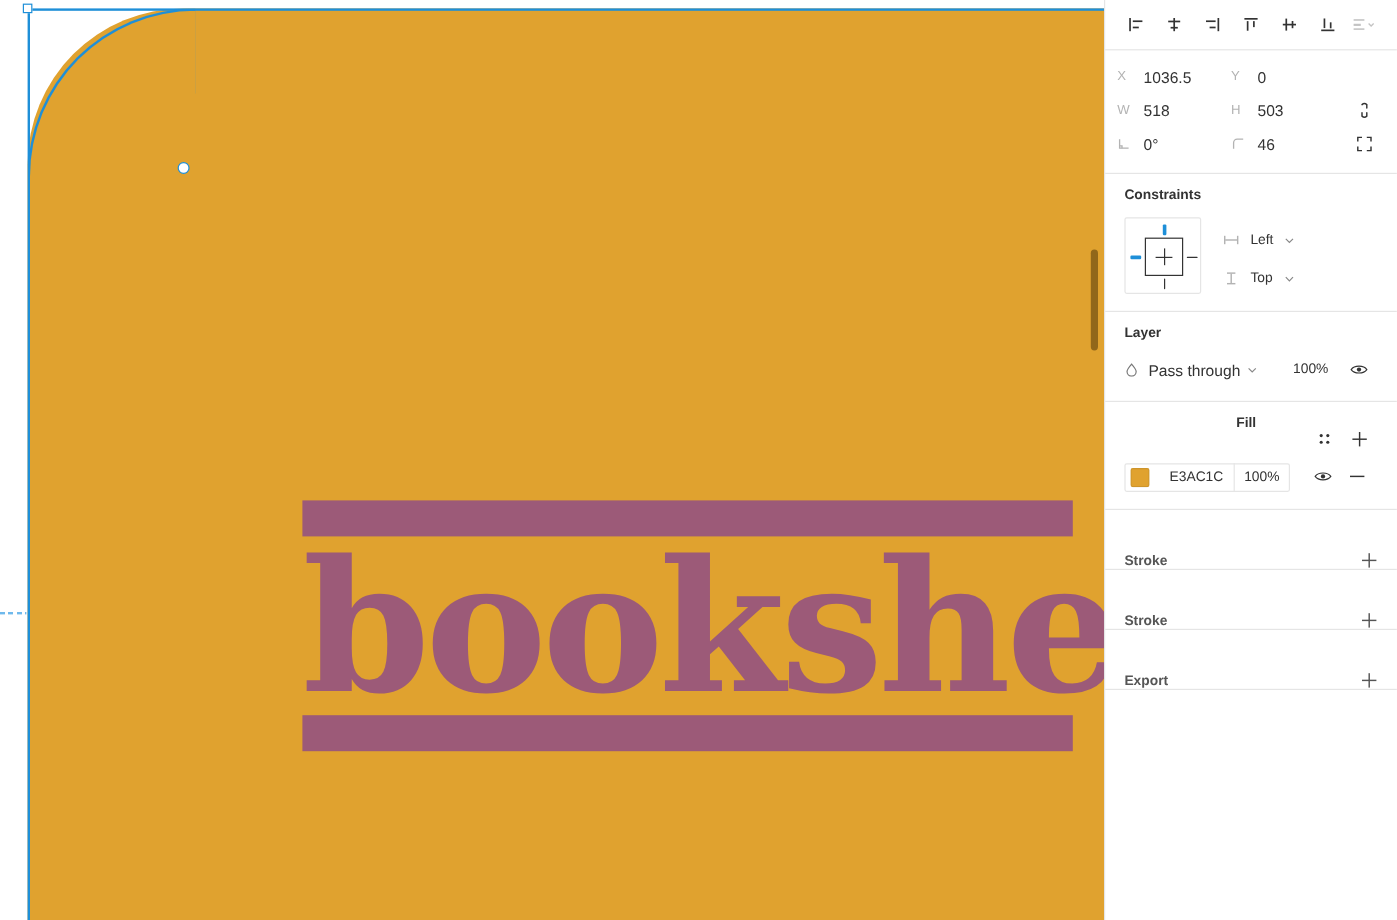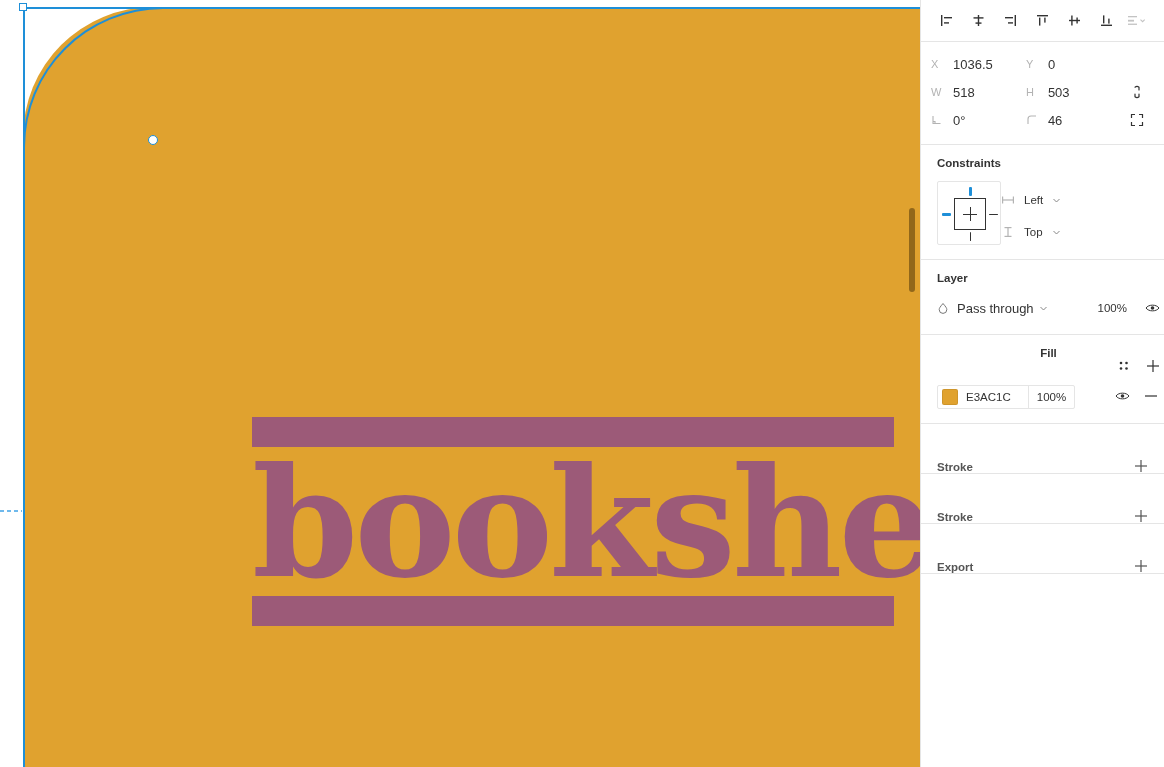--- a/index.html
+++ b/index.html
@@ -201,34 +201,35 @@
   .prop-extra {
     width: 34px;
     display: flex;
     align-items: center;
     justify-content: center;
     color: #333333;
   }
 
   
   .section {
-    padding: 12px 4px 14px 16px;
+    padding: 12px 24px 14px 16px;
     box-sizing: border-box;
   }
   .section-title {
     font-size: 11.5px;
     font-weight: bold;
     color: #333333;
     margin-bottom: 12px;
   }
 
   
   .constraints-body {
     display: flex;
     align-items: flex-start;
+    gap: 18px;
   }
   .constraint-widget {
     position: relative;
     width: 64px;
     height: 64px;
     border: 1px solid #e5e5e5;
     border-radius: 2px;
     box-sizing: border-box;
   }
   .cw-box {
@@ -293,21 +294,21 @@
     flex-direction: column;
   }
   .fill-head .section-title { margin-bottom: 0; }
   .fill-head-actions {
     margin-left: auto;
     display: flex;
     align-items: center;
     gap: 16px;
     color: #333333;
   }
-  .fill-row { display: flex; align-items: center; }
+  .fill-row { display: flex; align-items: center; text-align: center; }
   .fill-input {
     display: flex;
     align-items: center;
     border: 1px solid #e5e5e5;
     border-radius: 2px;
     height: 24px;
     box-sizing: border-box;
   }
   .swatch {
     width: 16px;

